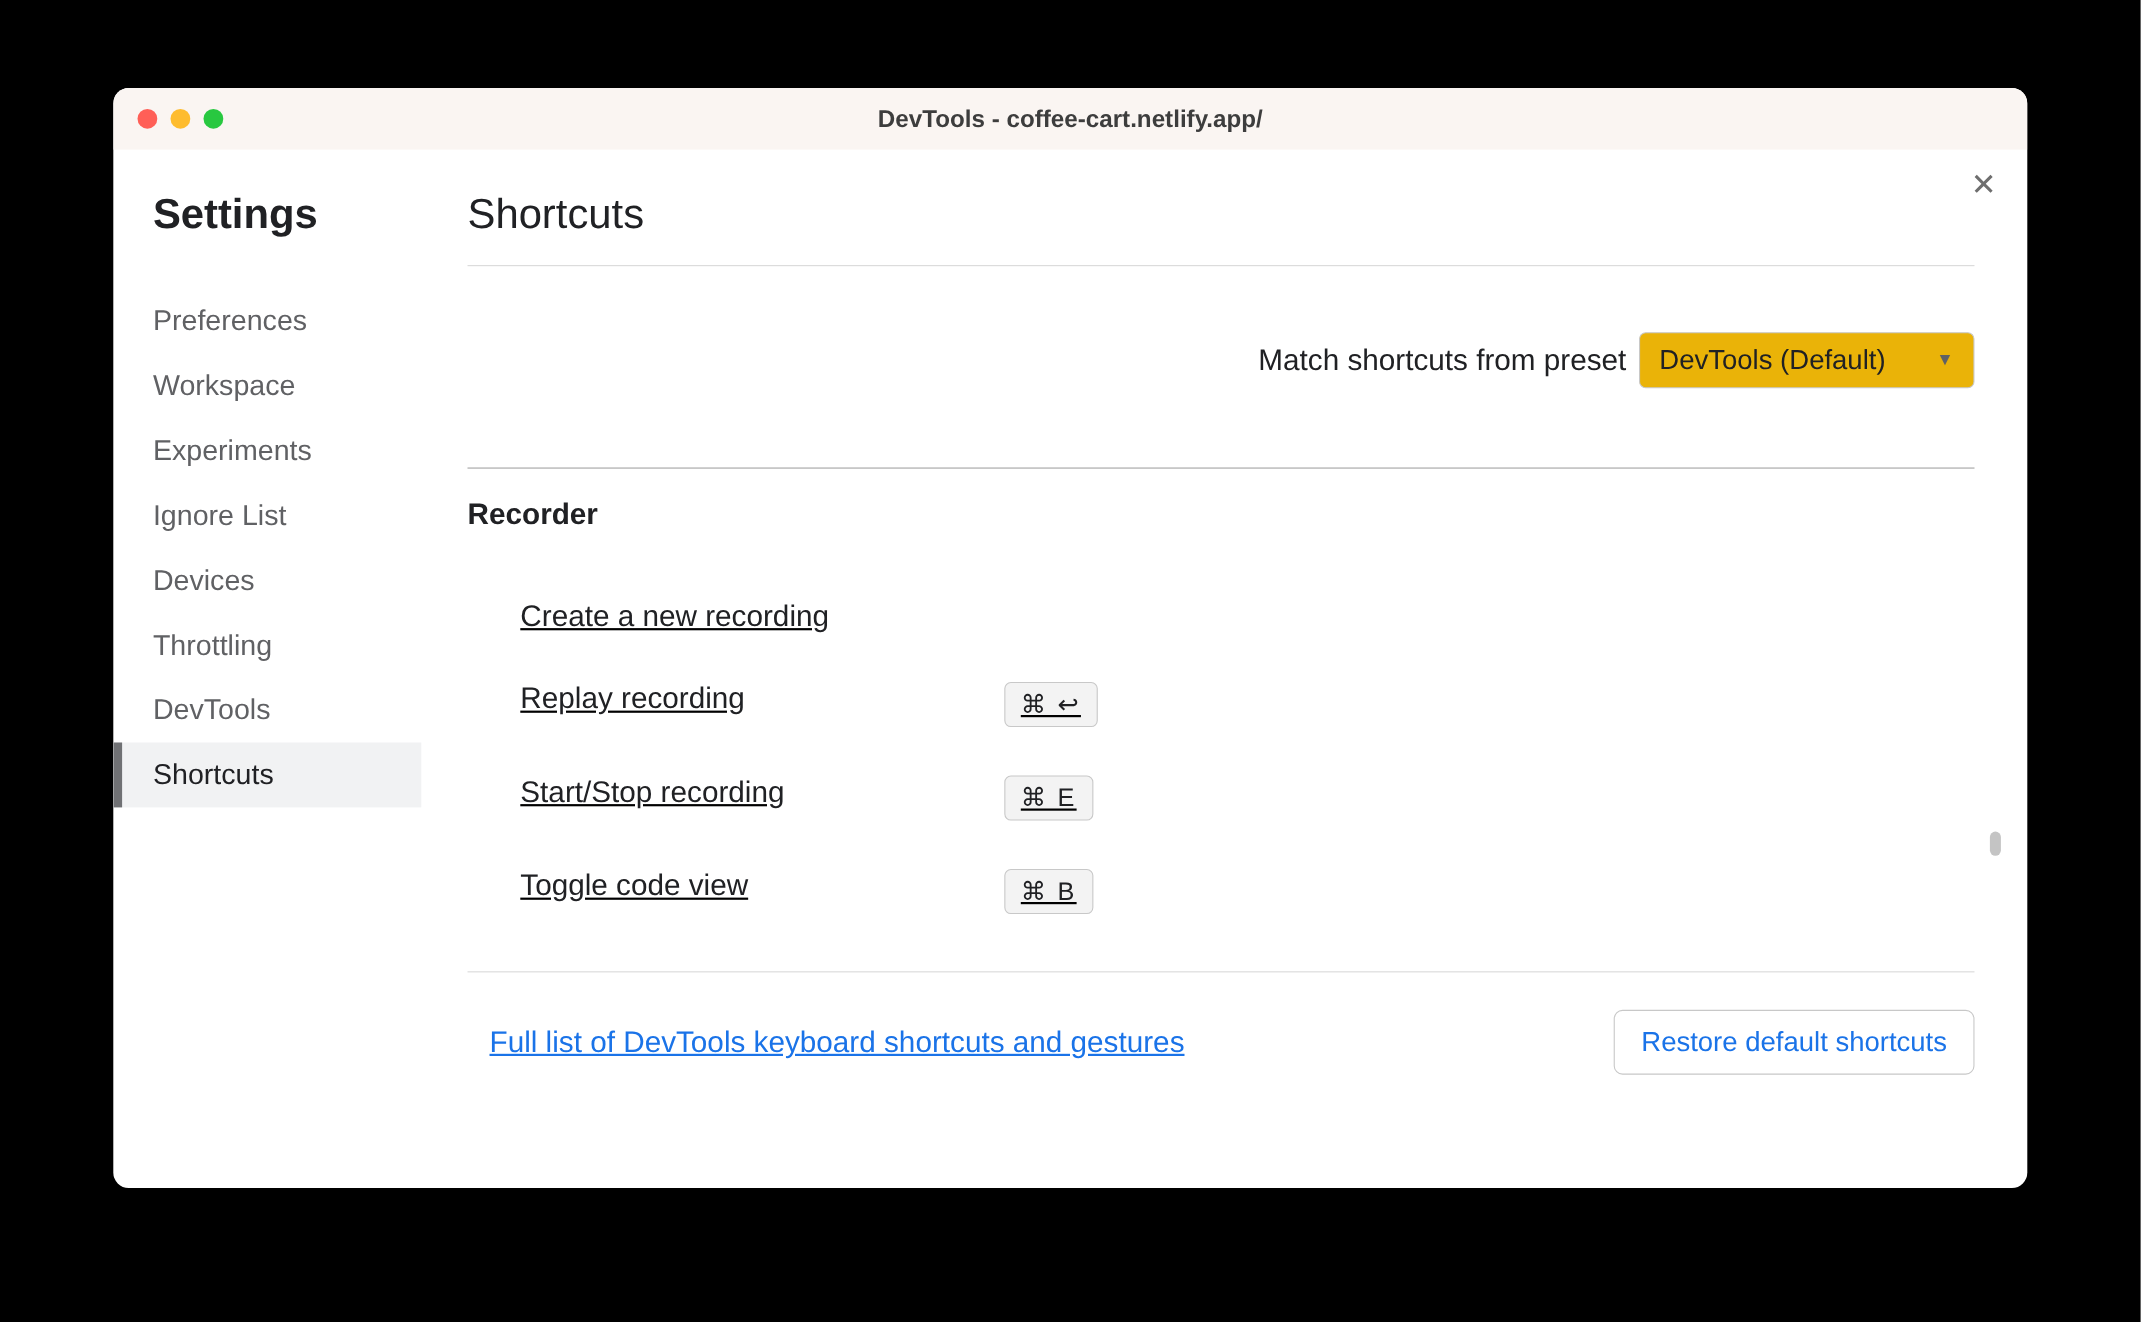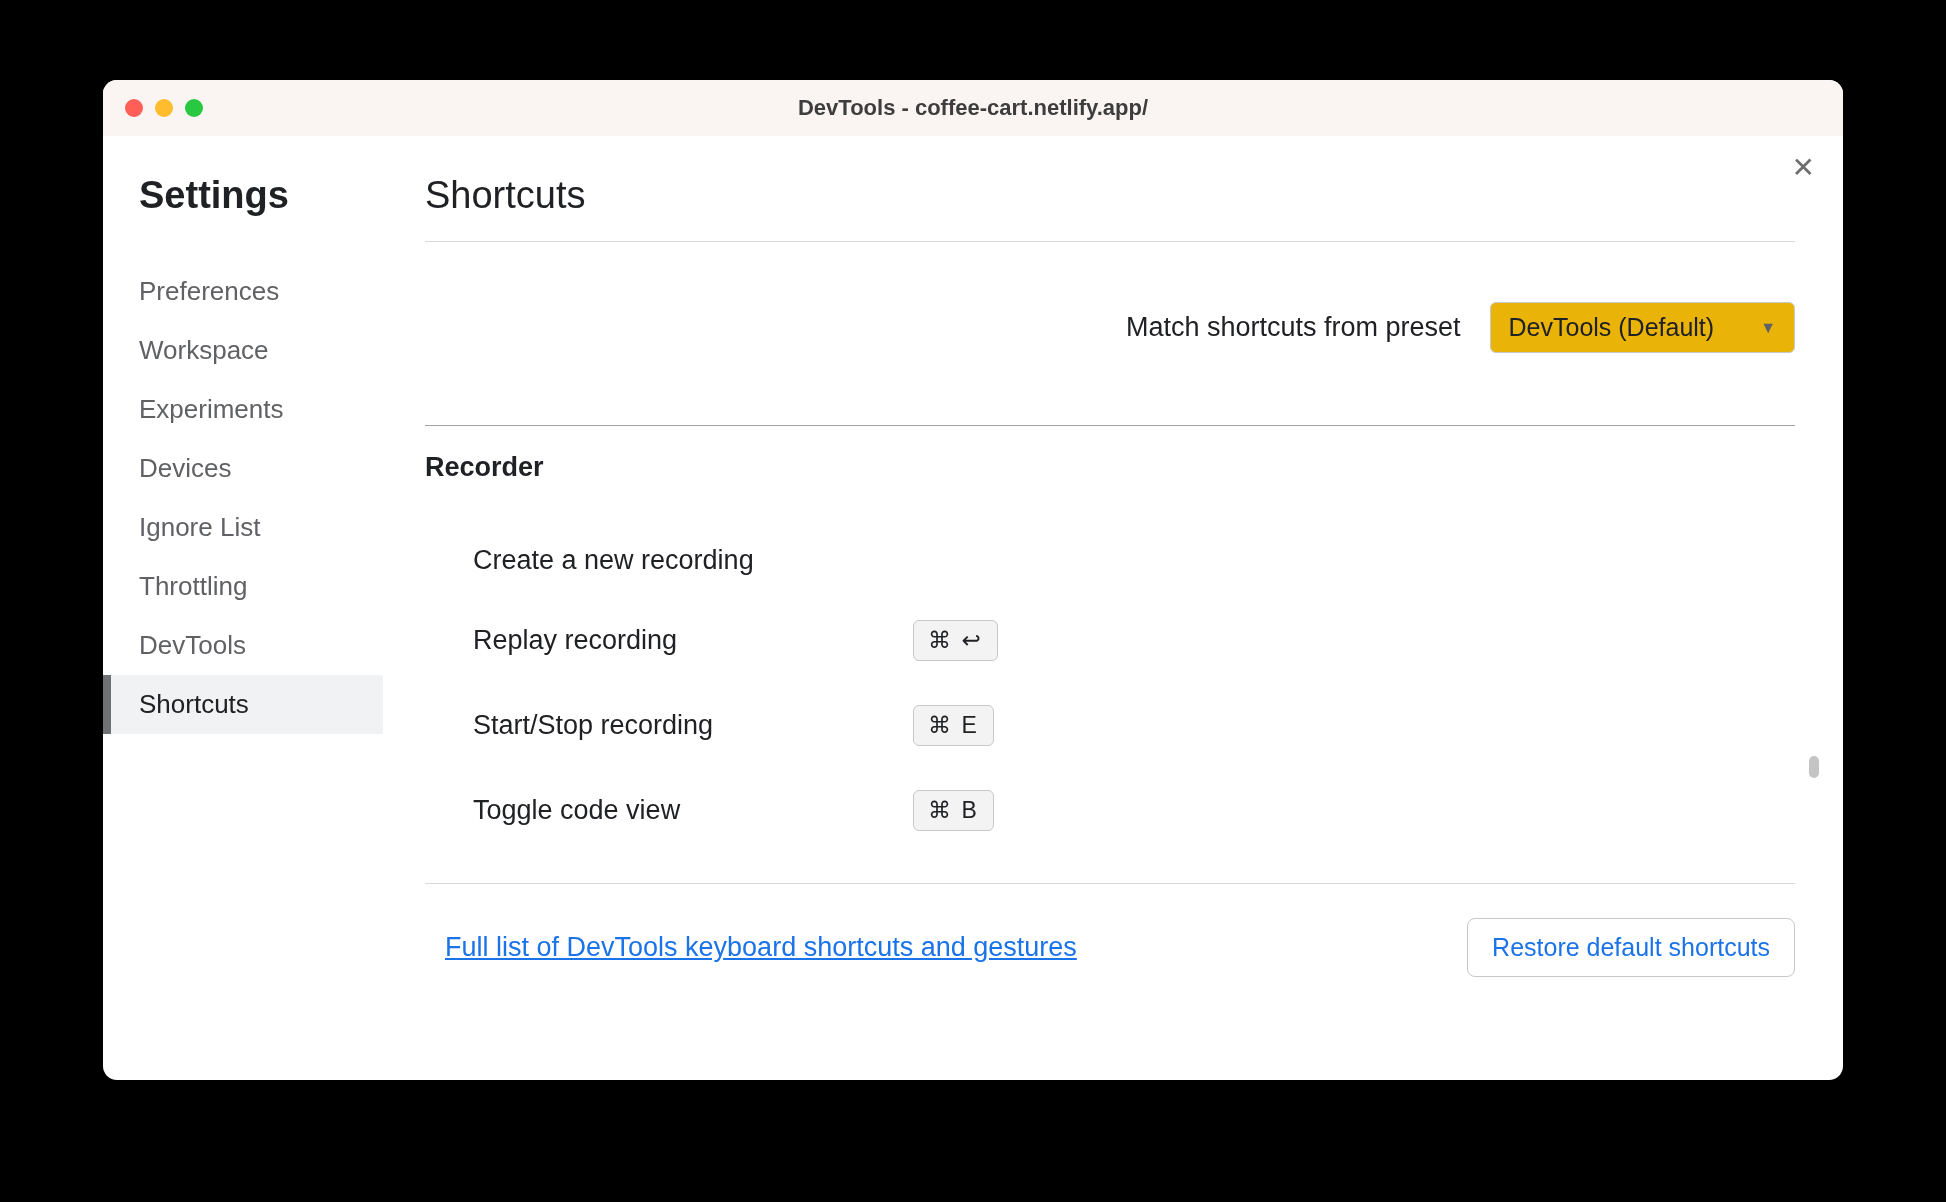--- a/index.html
+++ b/index.html
@@ -113,21 +113,21 @@
       font-size: 38px;
       font-weight: 500;
       color: #202124;
       padding-bottom: 24px;
       border-bottom: 1px solid #d9d9d9;
     }
     .preset-row {
       display: flex;
       justify-content: flex-end;
       align-items: center;
-      gap: 29px;
+      gap: 11px;
       padding: 60px 0 72px 0;
       text-align: right;
     }
     .preset-label {
       font-size: 27px;
       color: #202124;
     }
     .preset-select {
       border: 1px solid #c8c8c8;
       border-radius: 6px;
@@ -151,22 +151,22 @@
       position: relative;
     }
     .section-title {
       font-size: 27px;
       font-weight: 700;
       color: #202124;
       margin-bottom: 40px;
     }
     .shortcut-row {
       display: flex;
-      align-items: center;
       padding: 22px 0 22px 48px;
+      text-decoration: underline;
     }
     .shortcut-label {
       font-size: 27px;
       color: #202124;
       width: 440px;
     }
     .shortcut-key {
       border: 1px solid #c8c8c8;
       background: #f3f3f3;
       border-radius: 6px;
@@ -224,22 +224,22 @@
   </div>
 
   <div class="content">
     <div class="close-x">✕</div>
 
     <div class="sidebar">
       <h1>Settings</h1>
       <div class="nav-item">Preferences</div>
       <div class="nav-item">Workspace</div>
       <div class="nav-item">Experiments</div>
+      <div class="nav-item">Ignore List</div>
       <div class="nav-item">Devices</div>
-      <div class="nav-item">Ignore List</div>
       <div class="nav-item">Throttling</div>
       <div class="nav-item">DevTools</div>
       <div class="nav-item active">Shortcuts</div>
     </div>
 
     <div class="main">
       <h2>Shortcuts</h2>
 
       <div class="preset-row">
         <span class="preset-label">Match shortcuts from preset</span>

